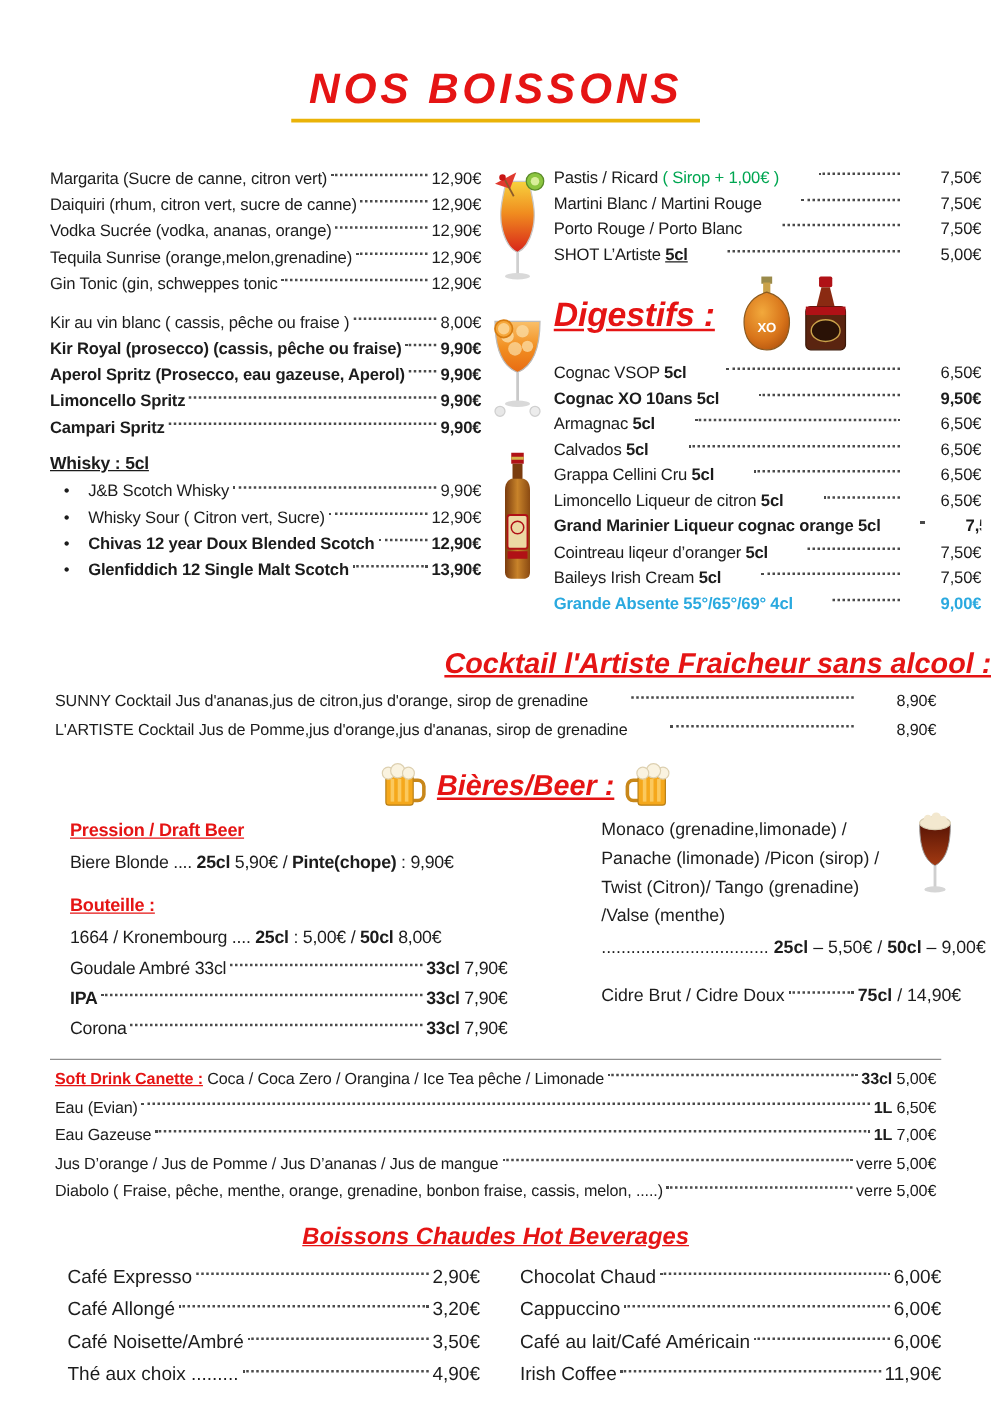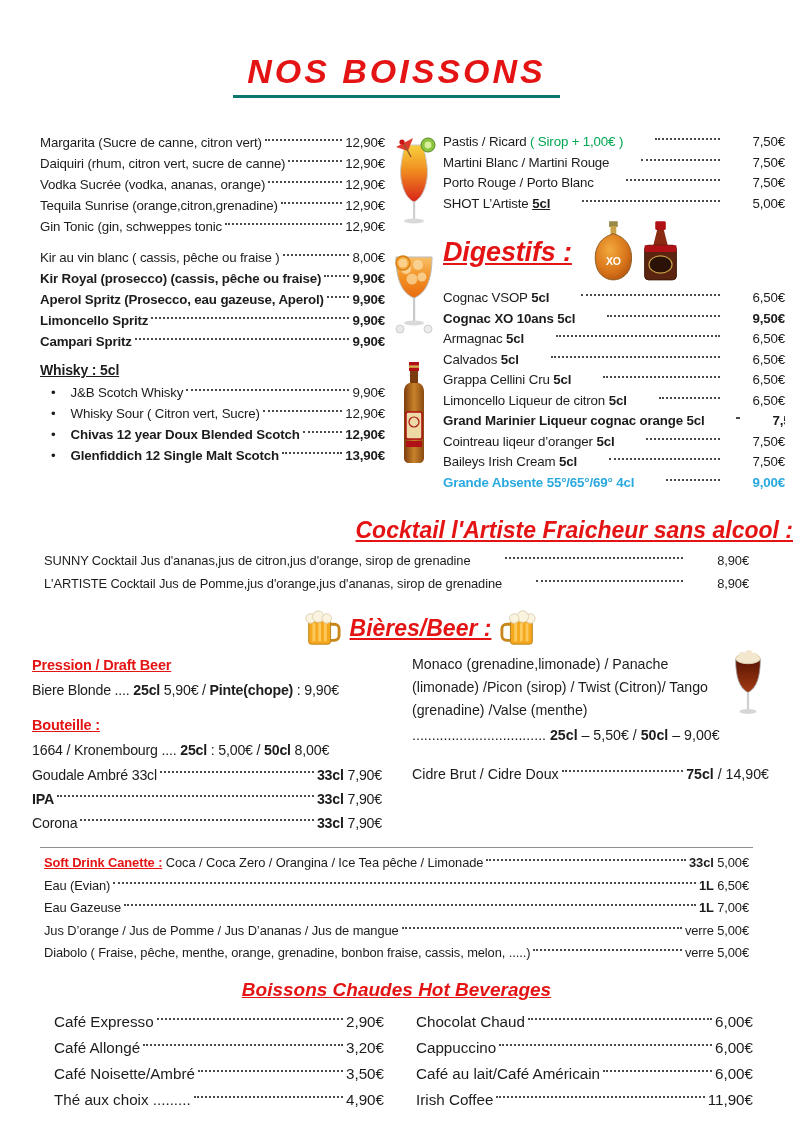--- a/index.html
+++ b/index.html
@@ -8,21 +8,21 @@
   .b{font-weight:bold;}
   .u{text-decoration:underline;}
   .c-green{color:#00a651;}
   .c-blue{color:#2aa9df;font-weight:bold;}
   .c-red{color:#e51414;}
 
   
   .script{color:#e51414;font-weight:bold;font-style:italic;}
   .title-wrap{text-align:center;padding-top:52px;}
   .title{display:inline-block;font-size:34px;letter-spacing:3px;
-         border-bottom:3px solid #0f766e;padding:0 14px 4px;}
+         border-bottom:3px solid #eab308;padding:0 14px 4px;}
 
   
   .row{display:flex;align-items:baseline;}
   .lbl{white-space:nowrap;}
   .price{white-space:nowrap;}
   .dots{flex:1 1 auto;min-width:4px;margin:0 3px;align-self:center;
         border-bottom:2px dotted #4a4a4a;position:relative;top:-3px;}
   .row.bullet::before{content:"\2022";margin:0 15px 0 11px;flex:0 0 auto;}
 
   
@@ -42,21 +42,21 @@
 
   
   .mid-head{text-align:right;margin-top:24px;}
   .mid-head .script{font-size:23px;text-decoration:underline;}
   .wide-rows{padding:6px 44px 0;}
   .wide-rows .row{font-size:12.9px;line-height:22.5px;letter-spacing:-0.1px;gap:31px;}
 
   
   .beer-head{display:flex;justify-content:center;align-items:center;gap:8px;margin-top:14px;margin-left:48px;}
   .beer-head .script{font-size:23px;text-decoration:underline;}
-  .beer{display:flex;padding:6px 24px 0 32px;}
+  .beer{display:flex;padding:6px 24px 0 56px;gap:45px;}
   .beer-left{width:350px;font-size:14.2px;letter-spacing:-0.2px;flex:0 0 auto;}
   .beer-left .row{line-height:24px;overflow:hidden;}
   .beer-sub{color:#e51414;font-weight:bold;text-decoration:underline;font-size:14.5px;line-height:24px;}
   .beer-line{line-height:26px;white-space:nowrap;}
   .beer-right{flex:1;margin-left:30px;position:relative;font-size:14.2px;min-width:0;}
   .monaco{line-height:23px;padding-right:50px;}
   .monaco-price{line-height:26px;white-space:nowrap;}
   .tulip{position:absolute;top:-4px;right:2px;}
   .cidre-wrap{margin-top:18px;}
   .sep{border:none;border-top:1.5px solid #8f8f8f;margin:12px 40px 2px;}
@@ -93,21 +93,21 @@
             <span class="lbl"><span>Daiquiri (rhum, citron vert, sucre de canne)</span></span>
             <span class="dots"></span>
             <span class="price"><span>12,90€</span></span>
           </div>
           <div class="row">
             <span class="lbl"><span>Vodka Sucrée (vodka, ananas, orange)</span></span>
             <span class="dots"></span>
             <span class="price"><span>12,90€</span></span>
           </div>
           <div class="row">
-            <span class="lbl"><span>Tequila Sunrise (orange,citron,grenadine)</span></span>
+            <span class="lbl"><span>Tequila Sunrise (orange,melon,grenadine)</span></span>
             <span class="dots"></span>
             <span class="price"><span>12,90€</span></span>
           </div>
           <div class="row">
             <span class="lbl"><span>Gin Tonic (gin, schweppes tonic</span></span>
             <span class="dots"></span>
             <span class="price"><span>12,90€</span></span>
           </div>
         </div>
       <div class="group-gap"></div>

